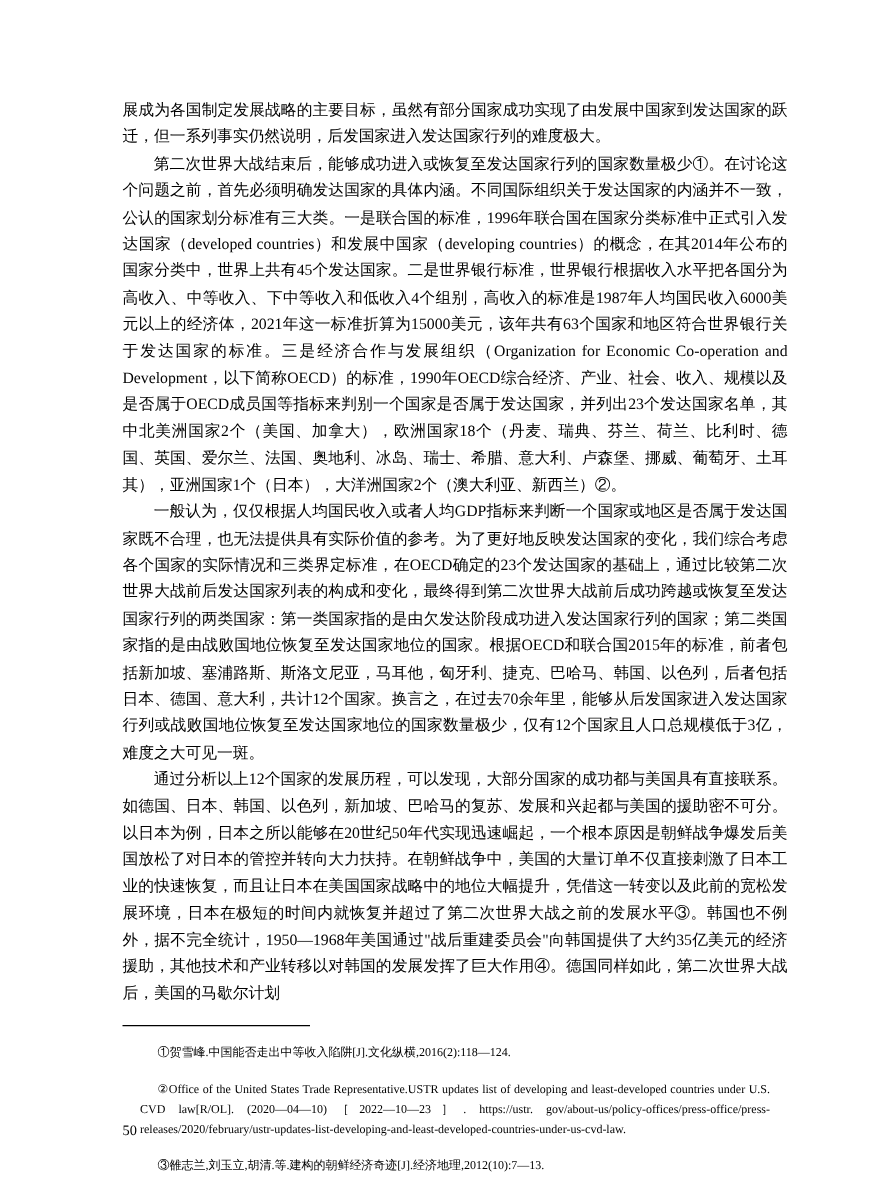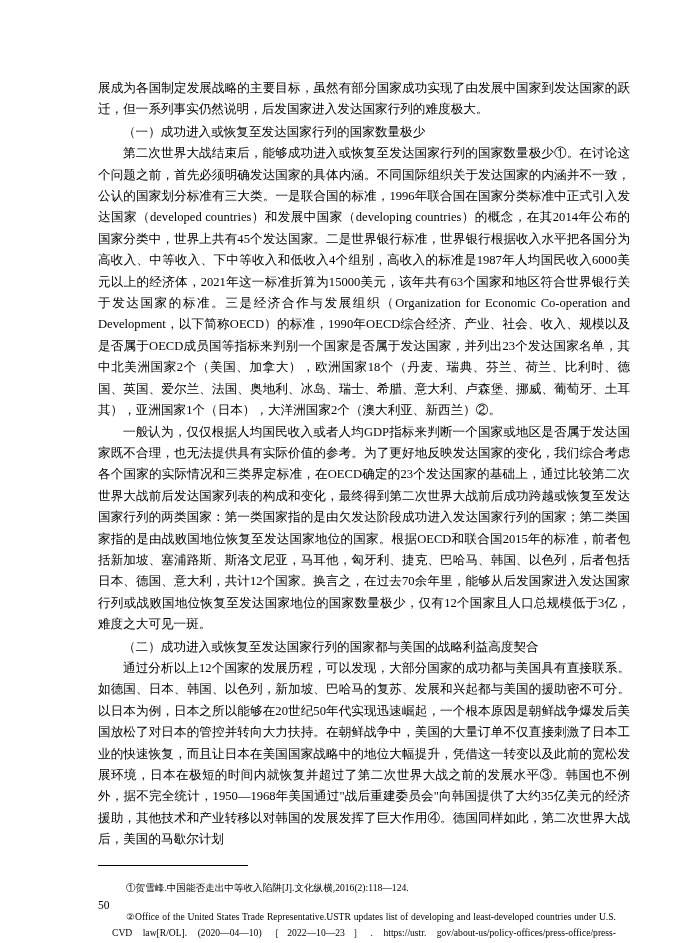--- a/index.html
+++ b/index.html
@@ -67,24 +67,22 @@
   }
   .lat { font-family: Liberation Serif, serif; }
 </style>
 </head>
 <body>
 
 <div class="page">
 
   <div class="body-text">
     <p class="flush">展成为各国制定发展战略的主要目标，虽然有部分国家成功实现了由发展中国家到发达国家的跃迁，但一系列事实仍然说明，后发国家进入发达国家行列的难度极大。</p>
-    <p class="heading">（一）成功进入或恢复至发达国家行列的国家数量极少</p>
     <p class="indent2">第二次世界大战结束后，能够成功进入或恢复至发达国家行列的国家数量极少①。在讨论这个问题之前，首先必须明确发达国家的具体内涵。不同国际组织关于发达国家的内涵并不一致，公认的国家划分标准有三大类。一是联合国的标准，1996年联合国在国家分类标准中正式引入发达国家（developed countries）和发展中国家（developing countries）的概念，在其2014年公布的国家分类中，世界上共有45个发达国家。二是世界银行标准，世界银行根据收入水平把各国分为高收入、中等收入、下中等收入和低收入4个组别，高收入的标准是1987年人均国民收入6000美元以上的经济体，2021年这一标准折算为15000美元，该年共有63个国家和地区符合世界银行关于发达国家的标准。三是经济合作与发展组织（Organization for Economic Co-operation and Development，以下简称OECD）的标准，1990年OECD综合经济、产业、社会、收入、规模以及是否属于OECD成员国等指标来判别一个国家是否属于发达国家，并列出23个发达国家名单，其中北美洲国家2个（美国、加拿大），欧洲国家18个（丹麦、瑞典、芬兰、荷兰、比利时、德国、英国、爱尔兰、法国、奥地利、冰岛、瑞士、希腊、意大利、卢森堡、挪威、葡萄牙、土耳其），亚洲国家1个（日本），大洋洲国家2个（澳大利亚、新西兰）②。</p>
     <p class="indent2">一般认为，仅仅根据人均国民收入或者人均GDP指标来判断一个国家或地区是否属于发达国家既不合理，也无法提供具有实际价值的参考。为了更好地反映发达国家的变化，我们综合考虑各个国家的实际情况和三类界定标准，在OECD确定的23个发达国家的基础上，通过比较第二次世界大战前后发达国家列表的构成和变化，最终得到第二次世界大战前后成功跨越或恢复至发达国家行列的两类国家：第一类国家指的是由欠发达阶段成功进入发达国家行列的国家；第二类国家指的是由战败国地位恢复至发达国家地位的国家。根据OECD和联合国2015年的标准，前者包括新加坡、塞浦路斯、斯洛文尼亚，马耳他，匈牙利、捷克、巴哈马、韩国、以色列，后者包括日本、德国、意大利，共计12个国家。换言之，在过去70余年里，能够从后发国家进入发达国家行列或战败国地位恢复至发达国家地位的国家数量极少，仅有12个国家且人口总规模低于3亿，难度之大可见一斑。</p>
-    <p class="heading">（二）成功进入或恢复至发达国家行列的国家都与美国的战略利益高度契合</p>
     <p class="indent2">通过分析以上12个国家的发展历程，可以发现，大部分国家的成功都与美国具有直接联系。如德国、日本、韩国、以色列，新加坡、巴哈马的复苏、发展和兴起都与美国的援助密不可分。以日本为例，日本之所以能够在20世纪50年代实现迅速崛起，一个根本原因是朝鲜战争爆发后美国放松了对日本的管控并转向大力扶持。在朝鲜战争中，美国的大量订单不仅直接刺激了日本工业的快速恢复，而且让日本在美国国家战略中的地位大幅提升，凭借这一转变以及此前的宽松发展环境，日本在极短的时间内就恢复并超过了第二次世界大战之前的发展水平③。韩国也不例外，据不完全统计，1950—1968年美国通过"战后重建委员会"向韩国提供了大约35亿美元的经济援助，其他技术和产业转移以对韩国的发展发挥了巨大作用④。德国同样如此，第二次世界大战后，美国的马歇尔计划</p>
   </div>
 
   <div class="notes">
     <hr class="rule">
     <p class="note">①贺雪峰.中国能否走出中等收入陷阱[J].文化纵横,2016(2):118—124.</p>
     <p class="note lat">②Office of the United States Trade Representative.USTR updates list of developing and least-developed countries under U.S. CVD law[R/OL]. (2020—04—10)［2022—10—23］. https://ustr. gov/about-us/policy-offices/press-office/press-releases/2020/february/ustr-updates-list-developing-and-least-developed-countries-under-us-cvd-law.</p>
     <p class="note">③雒志兰,刘玉立,胡清.等.建构的朝鲜经济奇迹[J].经济地理,2012(10):7—13.</p>
 
   </div>

